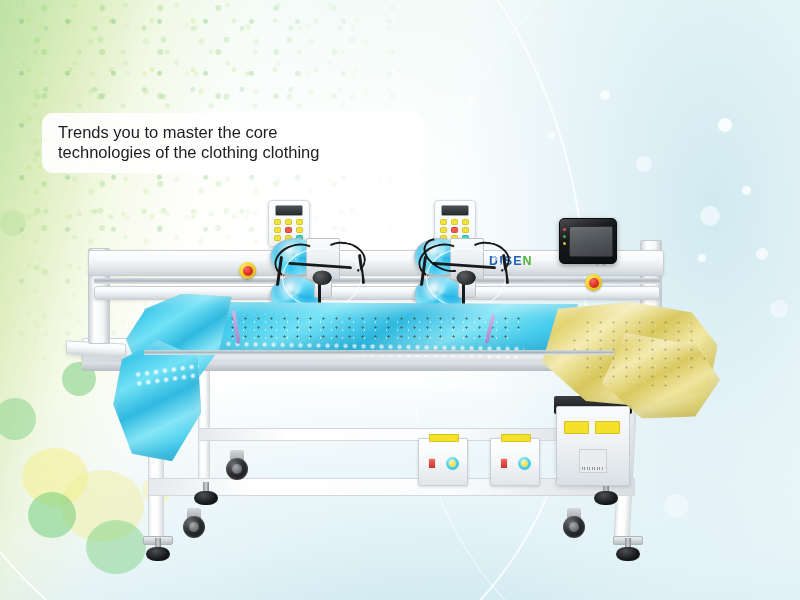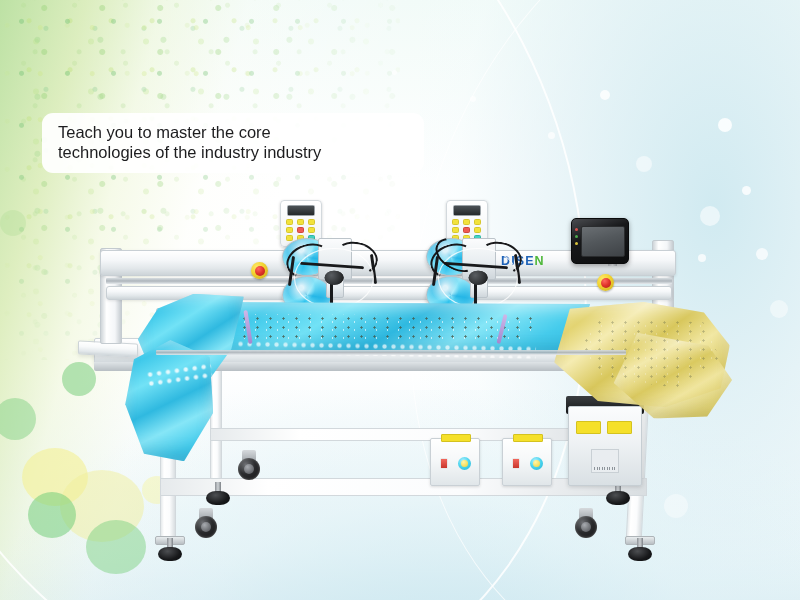--- a/index.html
+++ b/index.html
@@ -81,21 +81,21 @@
     position:absolute; left:42px; top:113px;
     width:382px; padding:9px 16px 11px 16px;
     background:rgba(255,255,255,.93);
     border-radius:11px;
   }
   .subtitle-box div {
     font-size:16.5px; line-height:20px; color:#1d1d1f; white-space:nowrap;
   }
 
   
-  #machine { position:absolute; left:60px; top:190px; width:690px; height:400px; }
+  #machine { position:absolute; left:48px; top:190px; width:690px; height:400px; }
 
   .mpart { position:absolute; }
 
   
   .leg {
     background:linear-gradient(90deg,#e6eaec 0%,#ffffff 22%,#fbfcfd 62%,#d9dee1 100%);
     border:1px solid #d2d8dc;
   }
   .caster {
     position:absolute; width:26px; height:30px;
@@ -349,22 +349,22 @@
   <div class="bokeh" style="left:600px;top:90px;width:10px;height:10px;background:rgba(255,255,255,.8);"></div>
   <div class="bokeh" style="left:548px;top:132px;width:7px;height:7px;background:rgba(255,255,255,.7);"></div>
   <div class="bokeh" style="left:470px;top:96px;width:6px;height:6px;background:rgba(255,255,255,.65);"></div>
   <div class="bokeh" style="left:636px;top:156px;width:16px;height:16px;background:rgba(255,255,255,.5);"></div>
   <div class="bokeh" style="left:392px;top:70px;width:5px;height:5px;background:rgba(255,255,255,.6);"></div>
   <div class="bokeh" style="left:770px;top:300px;width:18px;height:18px;background:rgba(255,255,255,.45);"></div>
   <div class="bokeh" style="left:664px;top:494px;width:24px;height:24px;background:rgba(255,255,255,.4);"></div>
 
 
   <div class="subtitle-box">
-    <div>Teach you to master the core</div>
-    <div>technologies of the industry industry</div>
+    <div>Trends you to master the core</div>
+    <div>technologies of the clothing clothing</div>
   </div>
 
   <div id="machine">
 
     <div class="mpart leg" style="left:100px;top:188px;width:16px;height:160px;"></div>
     <div class="mpart leg" style="left:570px;top:188px;width:16px;height:160px;transform:skewX(-3deg);"></div>
     <div class="mpart leg" style="left:150px;top:156px;width:12px;height:142px;"></div>
     <div class="mpart leg" style="left:545px;top:156px;width:12px;height:142px;"></div>
 
     <div class="mpart leg" style="left:100px;top:288px;width:487px;height:18px;"></div>

